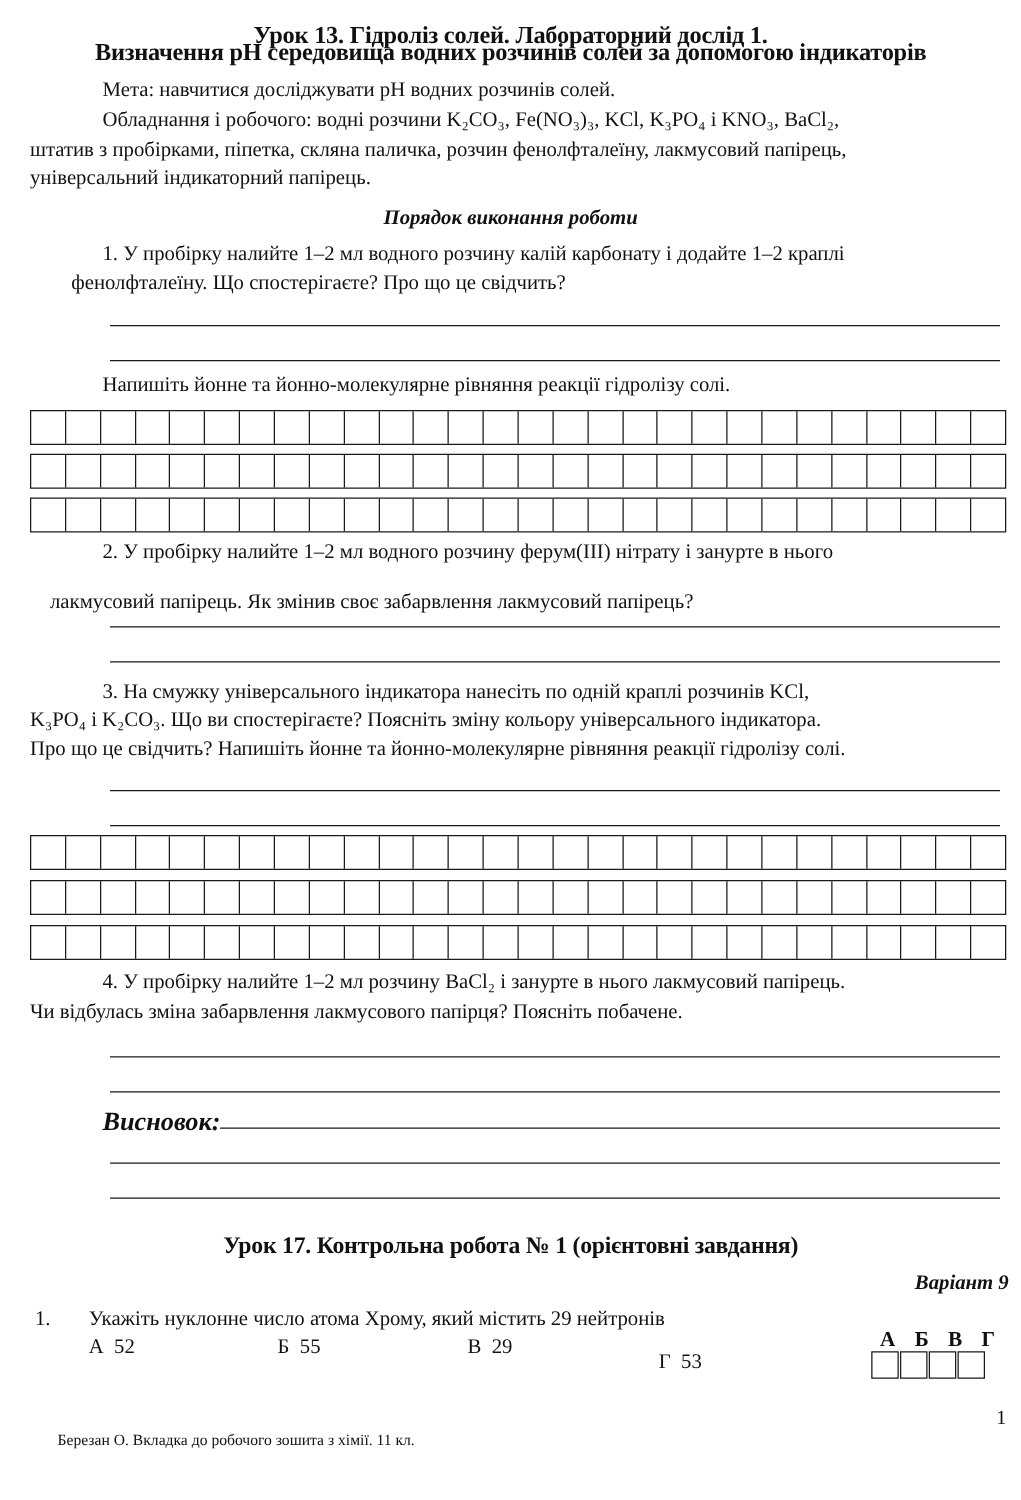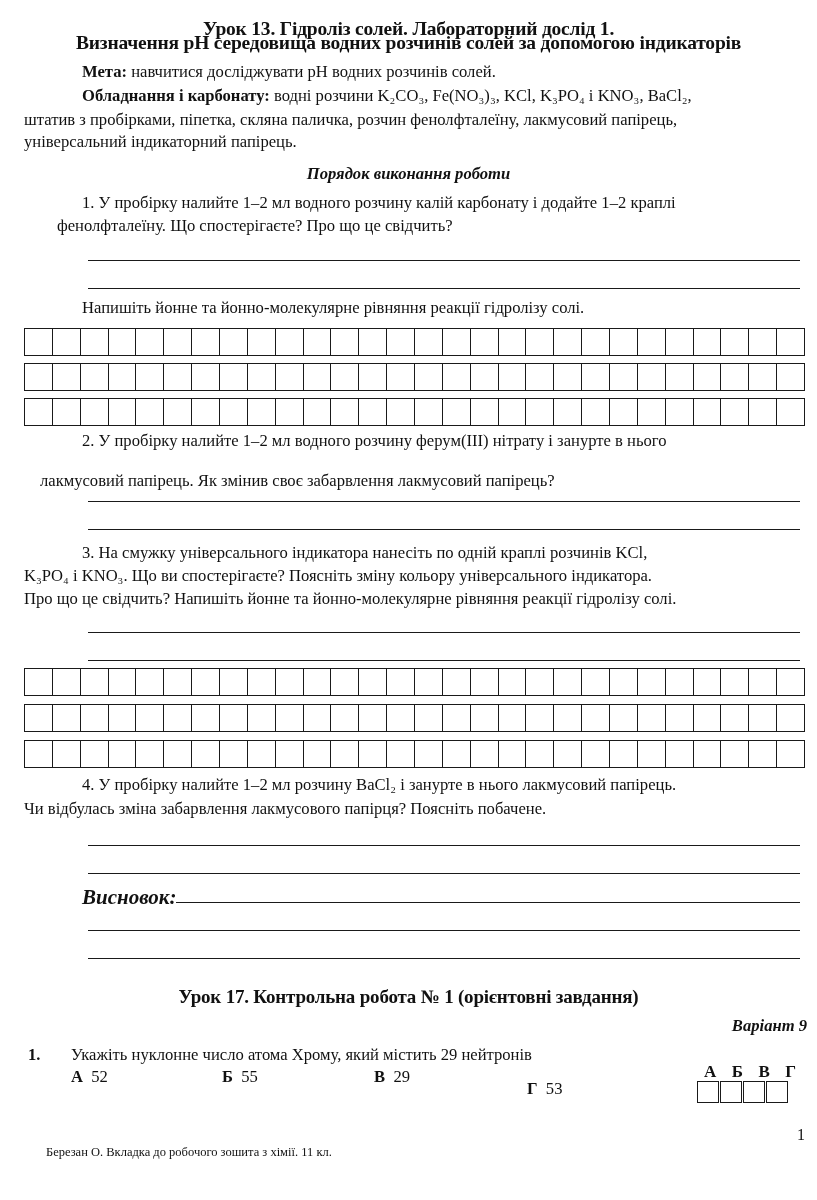--- a/index.html
+++ b/index.html
@@ -1,21 +1,21 @@
 <!DOCTYPE html>
 <html><head>
 <meta charset="utf-8">
 <style>
   html, body { margin: 0; padding: 0; background: #ffffff; }
   body { width: 817px; height: 1200px; position: relative; overflow: hidden;
          font-family: "Liberation Serif", "DejaVu Serif", serif; color: #111; }
   .abs { position: absolute; }
   .title { left: 0; width: 817px; text-align: center; font-weight: bold; font-size: 19.5px; letter-spacing: -0.2px; }
   .line-text { font-size: 16.6px; white-space: nowrap; }
-  .b { font-weight: bold; }
+  .b { font-weight: normal; }
   .bi { font-weight: bold; font-style: italic; }
   .rule { position: absolute; height: 0; border-top: 1.6px solid #1a1a1a; }
   .grid { position: absolute; left: 24px; width: 781px; height: 28px;
           border: 1.6px solid #1a1a1a; box-sizing: border-box; display: flex; }
   .grid .cell { flex: 1; border-right: 1.3px solid #1a1a1a; box-sizing: border-box; }
   .grid .cell:last-child { border-right: none; }
   .ans-letters { position: absolute; left: 704px; top: 1062px; width: 92px; display: flex; justify-content: space-between;
                  font-weight: bold; font-size: 17px; }
   .ans-boxes { position: absolute; left: 697px; top: 1081px; display: flex; gap: 1px; }
   .ans-box { width: 22px; height: 22px; border: 1.6px solid #1a1a1a; box-sizing: border-box; }
@@ -24,21 +24,21 @@
 <body>
 
 <div class="abs title" style="top:18px;">Урок 13. Гідроліз солей. Лабораторний дослід 1.</div>
 <div class="abs title" style="top:32px;">Визначення pH середовища водних розчинів солей за допомогою індикаторів</div>
 
 <div class="abs line-text" style="left:82px; top:62px;">
   <span class="b">Мета:</span><span> навчитися досліджувати pH водних розчинів солей.</span>
 </div>
 
 <div class="abs line-text" style="left:82px; top:86px;">
-  <span class="b">Обладнання і карбонату:</span><span> водні розчини </span><span>K₂CO₃</span>, <span>Fe(NO₃)₃</span>, <span>KCl</span>, <span>K₃PO₄</span> і <span>KNO₃</span>, <span>BaCl₂</span>,
+  <span class="b">Обладнання і робочого:</span><span> водні розчини </span><span>K₂CO₃</span>, <span>Fe(NO₃)₃</span>, <span>KCl</span>, <span>K₃PO₄</span> і <span>KNO₃</span>, <span>BaCl₂</span>,
 </div>
 <div class="abs line-text" style="left:24px; top:110px;">штатив з пробірками, піпетка, скляна паличка, розчин фенолфталеїну, лакмусовий папірець,</div>
 <div class="abs line-text" style="left:24px; top:132px;">універсальний індикаторний папірець.</div>
 
 <div class="abs bi" style="left:0; width:817px; text-align:center; top:164px; font-size:16.6px;">Порядок виконання роботи</div>
 
 <div class="abs line-text" style="left:82px; top:193px;">1. У пробірку налийте 1–2 мл водного розчину калій карбонату і додайте 1–2 краплі</div>
 <div class="abs line-text" style="left:24px; top:216px;margin-left:33px;">фенолфталеїну. Що спостерігаєте? Про що це свідчить?</div>
 <div class="rule" style="left:88px; width:712px; top:260px;"></div>
 <div class="rule" style="left:88px; width:712px; top:288px;"></div>
@@ -134,21 +134,21 @@
     <div class="cell"></div>
     <div class="cell"></div>
   </div>
 
 <div class="abs line-text" style="left:82px; top:431px;">2. У пробірку налийте 1–2 мл водного розчину ферум(ІІІ) нітрату і занурте в нього</div>
 <div class="abs line-text" style="left:40px; top:455px;margin-top:16px;">лакмусовий папірець. Як змінив своє забарвлення лакмусовий папірець?</div>
 <div class="rule" style="left:88px; width:712px; top:501px;"></div>
 <div class="rule" style="left:88px; width:712px; top:529px;"></div>
 
 <div class="abs line-text" style="left:82px; top:543px;">3. На смужку універсального індикатора нанесіть по одній краплі розчинів KCl,</div>
-<div class="abs line-text" style="left:24px; top:566px;">K₃PO₄ і KNO₃. Що ви спостерігаєте? Поясніть зміну кольору універсального індикатора.</div>
+<div class="abs line-text" style="left:24px; top:566px;">K₃PO₄ і K₂CO₃. Що ви спостерігаєте? Поясніть зміну кольору універсального індикатора.</div>
 <div class="abs line-text" style="left:24px; top:589px;">Про що це свідчить? Напишіть йонне та йонно-молекулярне рівняння реакції гідролізу солі.</div>
 <div class="rule" style="left:88px; width:712px; top:632px;"></div>
 <div class="rule" style="left:88px; width:712px; top:660px;"></div>
 
 <div class="grid" style="top:668px;">
     <div class="cell"></div>
     <div class="cell"></div>
     <div class="cell"></div>
     <div class="cell"></div>
     <div class="cell"></div>

